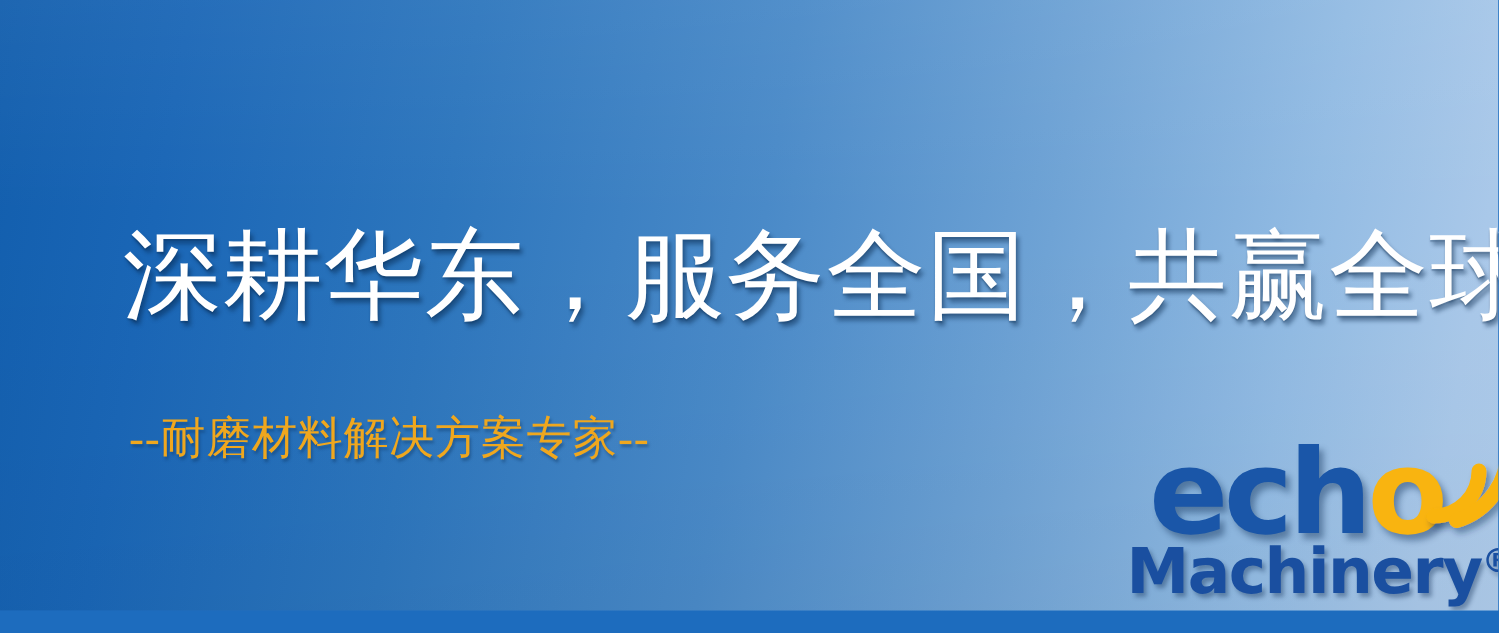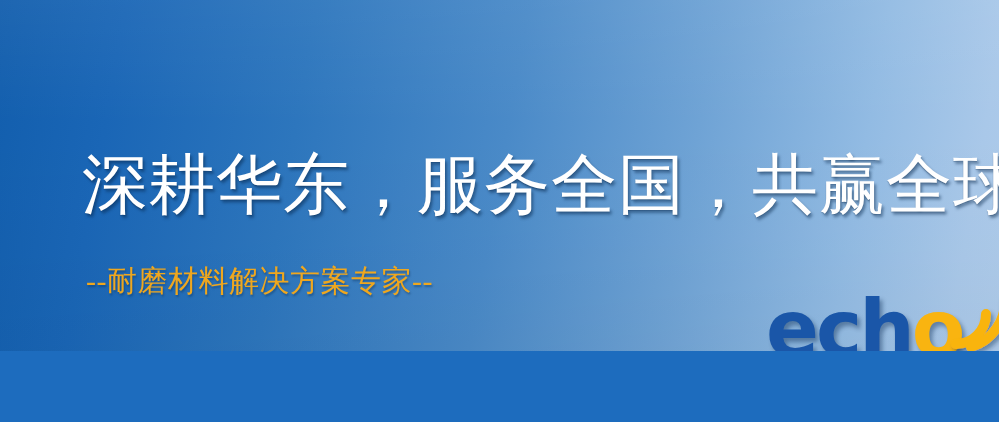--- a/index.html
+++ b/index.html
@@ -11,21 +11,21 @@
   }
 
   body {
     font-family: "Liberation Sans", sans-serif;
     background: #1d6cbe;
   }
 
   #banner {
     position: relative;
     width: 999px;
-    height: 351px;
+    height: 407px;
     overflow: hidden;
     background:
       linear-gradient(100deg,
         #125ead 0%,
         #1a66b6 12%,
         #2d76bd 30%,
         #4a8ac8 50%,
         #6fa3d5 68%,
         #92bbe3 84%,
         #a9c8e9 95%,
@@ -57,21 +57,21 @@
     white-space: nowrap;
     text-shadow:
       2px 3px 3px rgba(5, 35, 70, 0.45),
       0 1px 1px rgba(5, 35, 70, 0.30);
   }
 
   
   #subtitle {
     position: absolute;
     left: 86px;
-    top: 266px;
+    top: 278px;
     font-family: "Liberation Serif", "DejaVu Serif", serif;
     font-size: 30px;
     line-height: 1.0;
     letter-spacing: 0.5px;
     color: #efa71e;
     white-space: nowrap;
     text-shadow: 1px 2px 2px rgba(10, 45, 85, 0.40);
   }
 
   

